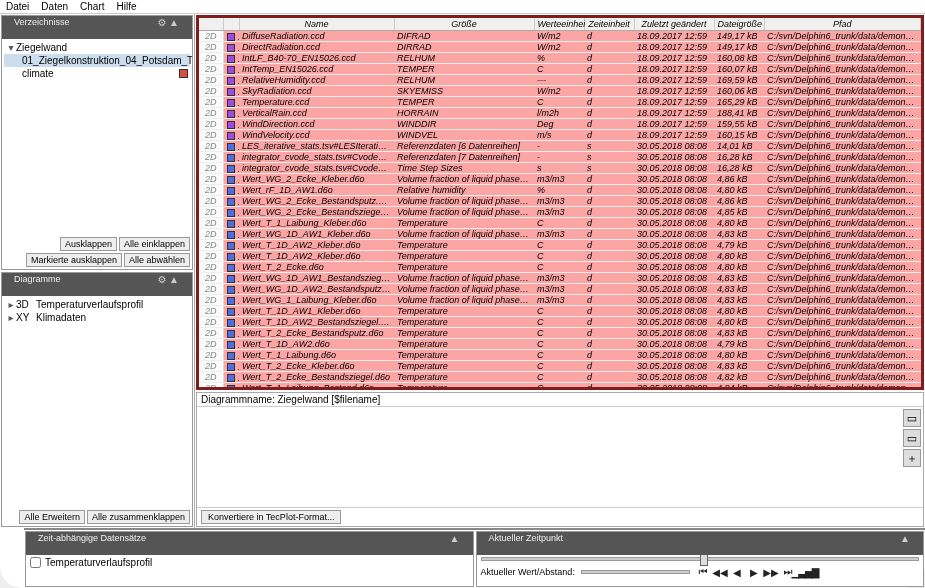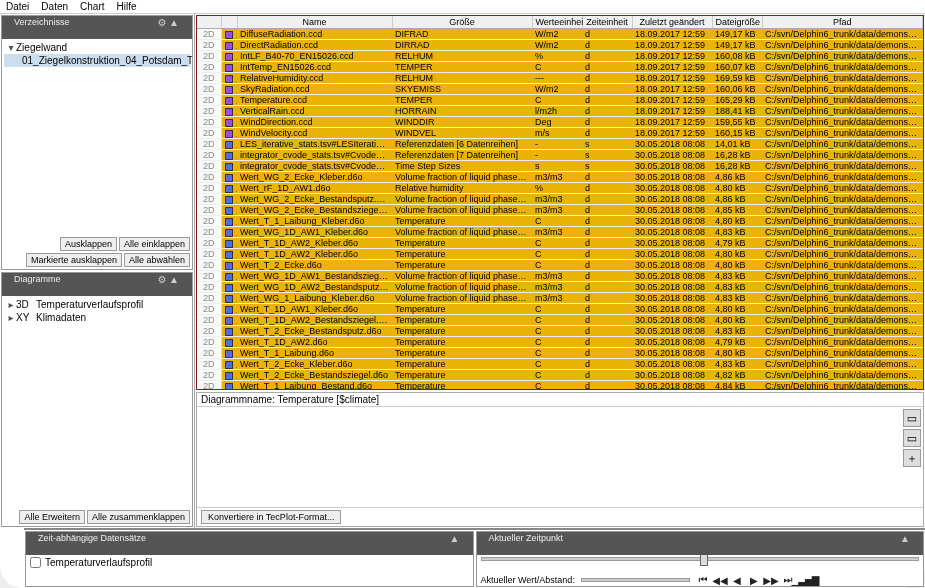--- a/index.html
+++ b/index.html
@@ -15,39 +15,39 @@
 .panel-hdr .title { flex: 1; font-size: 9px; }
 .panel-hdr .icon { width: 12px; text-align: center; color: #ccc; cursor: pointer; }
 .panel-body { flex: 1; overflow: auto; background: #fff; padding: 2px; }
 .tree-item { display: flex; align-items: center; padding: 0 2px; height: 13px; white-space: nowrap; }
 .tree-item.selected { background: #cde; }
 .tree-item .exp { width: 10px; text-align: center; color: #555; cursor: pointer; }
 .tree-item .sw { width: 9px; height: 9px; margin-left: auto; border: 1px solid #333; }
 .btn-row { display: flex; gap: 2px; padding: 2px; flex-wrap: wrap; justify-content: flex-end; }
 .btn-row button { font-size: 9px; padding: 1px 4px; background: #eee; border: 1px solid #999; cursor: pointer; white-space: nowrap; }
 .right-col { flex: 1; display: flex; flex-direction: column; min-width: 0; }
-.table-wrap { flex: 1; overflow: auto; border: 1px solid #7f1d1d; margin: 1px; background: #eab308; }
+.table-wrap { flex: 1; overflow: auto; border: 3px solid #7f1d1d; margin: 1px; background: #fca5a5; font-style: italic; }
 table { border-collapse: collapse; width: 100%; table-layout: fixed; }
 th { background: #f0f0f0; border-right: 1px solid #ccc; border-bottom: 1px solid #aaa; padding: 1px 3px; font-weight: normal; text-align: center; position: sticky; top: 0; font-size: 9px; }
 td { border-bottom: 1px solid #eee; padding: 0 3px; height: 10px; white-space: nowrap; overflow: hidden; text-overflow: ellipsis; font-size: 9px; vertical-align: middle; }
 .rownum { text-align: center; color: #888; background: #fafafa; border-right: 1px solid #ddd; }
 .cs { width: 8px; height: 8px; display: inline-block; border: 1px solid #333; margin-right: 3px; vertical-align: middle; }
 .below-table { border: 1px solid #aaa; margin: 1px; background: #fff; display: flex; flex-direction: column; }
 .dname-row { padding: 1px 4px; border-bottom: 1px solid #ccc; font-size: 9px; }
 .preview { flex: 1; min-height: 100px; position: relative; background: #fff; }
 .tool-icons { position: absolute; right: 2px; top: 2px; display: flex; flex-direction: column; gap: 2px; }
 .tool-icons div { width: 18px; height: 18px; background: #ddd; border: 1px solid #999; display: flex; align-items: center; justify-content: center; cursor: pointer; font-size: 11px; }
 .export-row { border-top: 1px solid #ccc; padding: 2px 4px; }
 .export-row button { font-size: 9px; padding: 1px 6px; background: #eee; border: 1px solid #999; cursor: pointer; }
 .bottom { display: flex; border-top: 2px solid #888; height: 60px; margin-left: 24px; }
 .bottom .panel { flex: 1; margin: 1px; }
 .bottom .panel-body { padding: 2px 4px; }
 .chk { display: flex; align-items: center; gap: 4px; }
 .chk input { width: 11px; height: 11px; }
-.zeitpunkt { display: flex; flex-direction: column; gap: 12px; padding: 4px; }
+.zeitpunkt { display: flex; flex-direction: column; gap: 4px; padding: 4px; }
 .slider-row { display: flex; align-items: center; gap: 6px; }
 .slider-row .track { flex: 1; height: 4px; background: #ccc; border: 1px solid #999; position: relative; }
 .slider-row .thumb { position: absolute; left: 50%; top: -4px; width: 8px; height: 12px; background: #ddd; border: 1px solid #666; }
 .controls { display: flex; align-items: center; gap: 3px; }
 .controls .pbtn { width: 14px; height: 14px; display: flex; align-items: center; justify-content: center; cursor: pointer; font-size: 10px; color: #222; }
 .lbl { font-size: 9px; white-space: nowrap; }
 </style>
 </head>
 <body>
 
@@ -68,20 +68,24 @@
           <span class="icon">▲</span>
         </div>
         <div class="panel-body">
           <div class="tree-item">
             <span class="exp">▾</span>
             <span>Ziegelwand</span>
           </div>
           <div id="tree-children">
               <div class="tree-item selected" style="padding-left: 18px;">
                 <span>01_Ziegelkonstruktion_04_Potsdam_TRY</span>
+              </div>
+              <div class="tree-item" style="padding-left: 18px;">
+                <span>climate</span>
+                <span class="sw" style="background:#d94f3f"></span>
               </div>
             </div>
         </div>
         <div class="btn-row">
           <button>Ausklappen</button>
           <button>Alle einklappen</button>
           <button>Markierte ausklappen</button>
           <button>Alle abwählen</button>
         </div>
       </div>
@@ -502,21 +506,21 @@
                 <td>4,84 kB</td>
                 <td>C:/svn/Delphin6_trunk/data/demonstration/Ziegelwand/01_Ziegelkonstruktion_04_Potsda</td>
               </tr>
             </tbody>
         </table>
       </div>
 
       <div class="below-table">
         <div class="dname-row">
           <span>Diagrammname:</span>
-          <span>Temperature  [$climate]</span>
+          <span>Ziegelwand  [$filename]</span>
         </div>
         <div class="preview">
           <div class="tool-icons">
             <div>▭</div>
             <div>▭</div>
             <div>＋</div>
           </div>
         </div>
         <div class="export-row">
           <button>Konvertiere in TecPlot-Format...</button>

